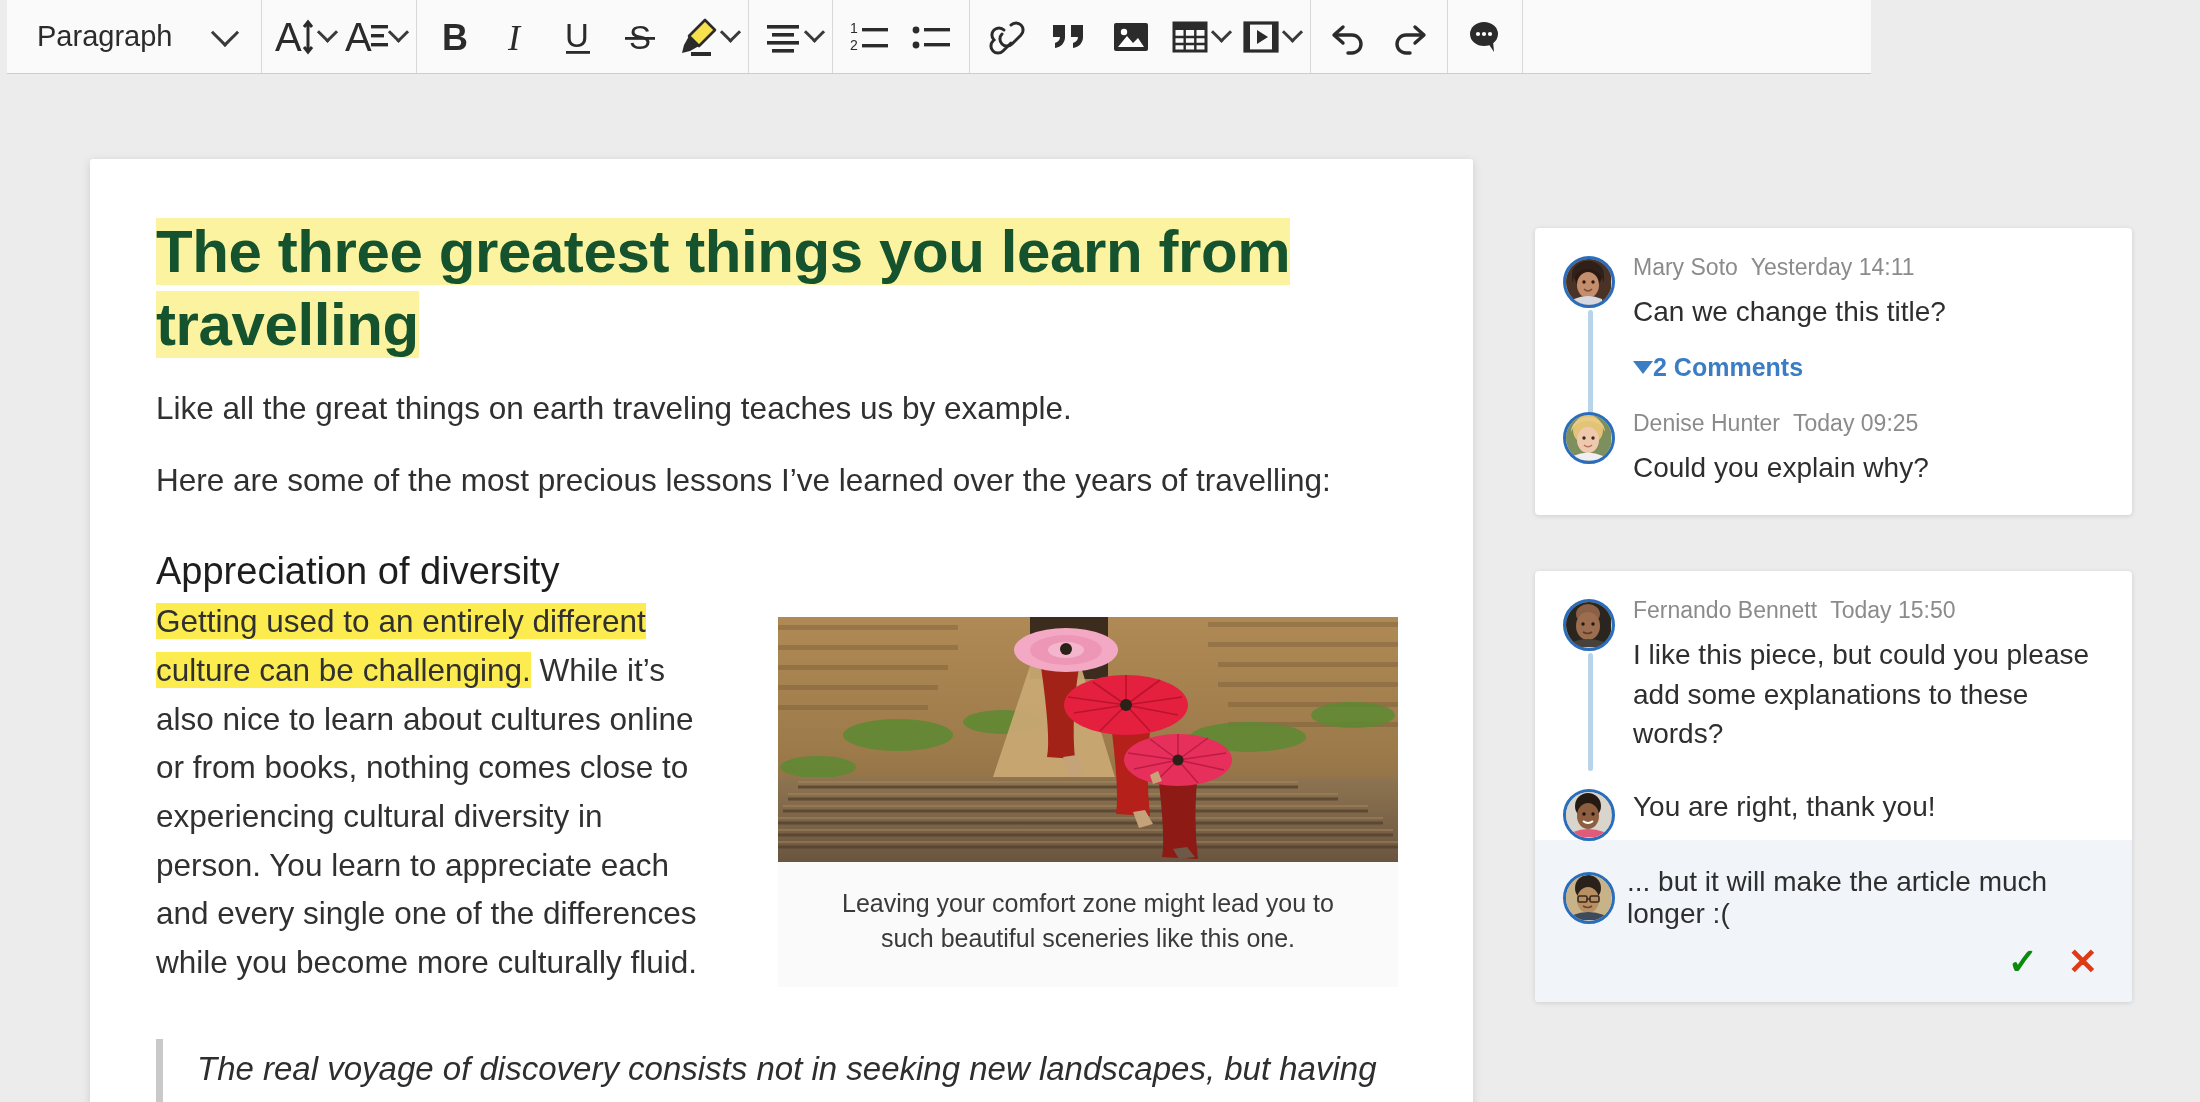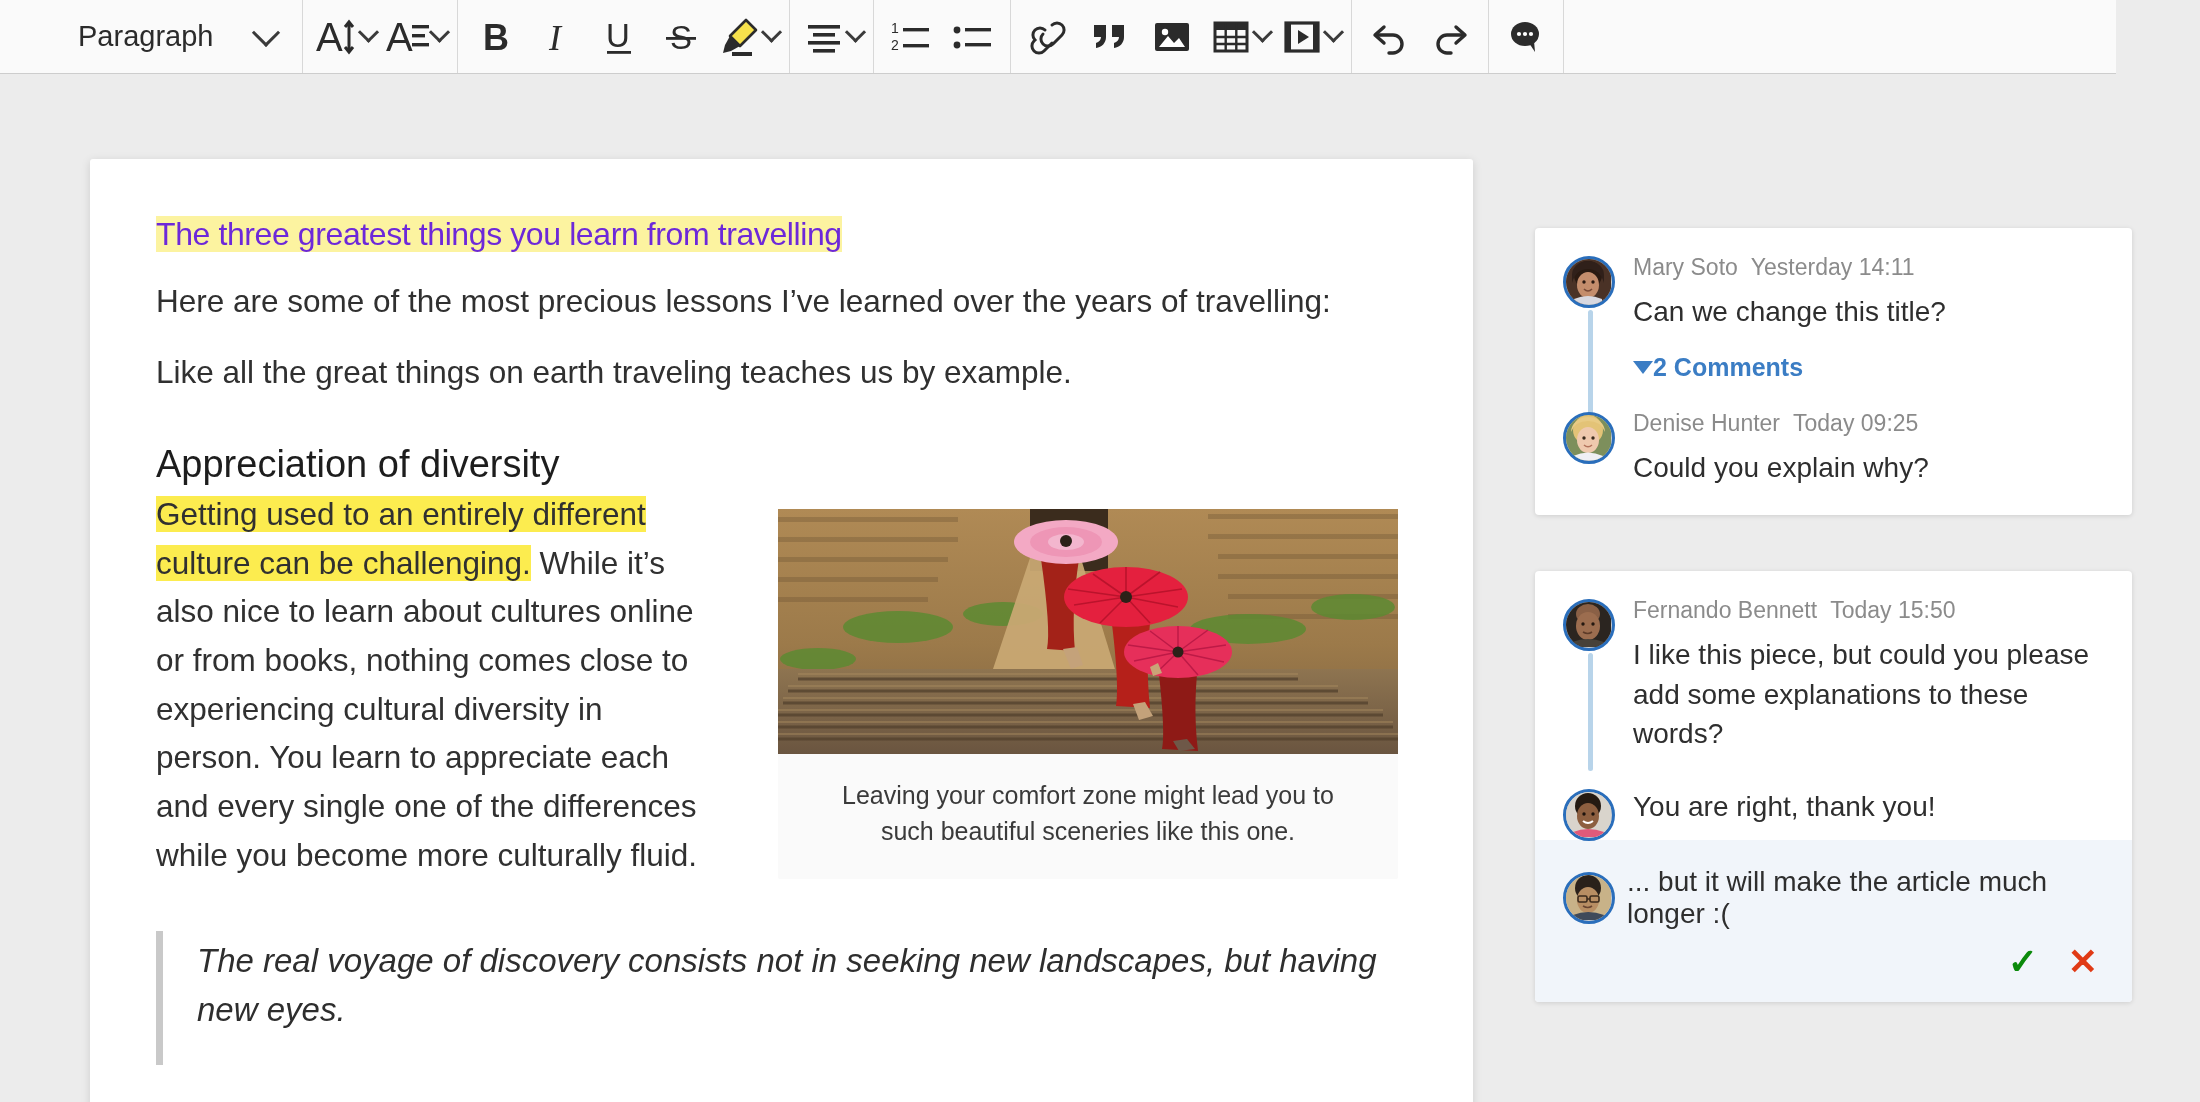--- a/index.html
+++ b/index.html
@@ -5,25 +5,25 @@
   * { box-sizing: border-box; margin:0; padding:0; }
   html, body {
     width: 2200px; height: 1102px;
     background: #ececec;
     font-family: "Liberation Sans", sans-serif;
     overflow: hidden;
   }
 
   
   .toolbar {
-    position: absolute; left:0; top:0;
-    width: 2116px; height: 74px;
+    position: absolute; left:7px; top:0;
+    width: 1864px; height: 74px;
     background: #fafafa;
     border-bottom: 1px solid #cdcdcd;
-    display: flex; align-items: stretch; padding-left: 48px;
+    display: flex; align-items: stretch;
   }
   .tb-group {
     display: flex; align-items: center;
     border-right: 1px solid #d8d8d8;
     padding: 0 6px;
     height: 100%;
   }
   .tb-group.first { padding: 0; }
   .tb-btn {
     height: 72px; min-width: 62px;
@@ -66,21 +66,21 @@
     position: absolute;
     left: 90px; top: 85px;
     width: 1383px; height: 1010px;
     background: #fff;
     border-radius: 3px;
     box-shadow: 0 2px 10px rgba(0,0,0,.13);
     padding: 56px 66px 0 66px;
   }
 
   .doc-title {
-    font-size: 32px; font-weight: 400; color: #6d28d9;
+    font-size: 60px; font-weight: 700; color: #14532d;
     letter-spacing: -0.4px;
     line-height: 1.22;
     margin: 0 0 6px 0;
   }
   .hl { background: #fcf3a0; }
   .hl-strong { background: #fcec4f; }
   .doc-p {
     font-size: 31.5px; color: #303030;
     line-height: 1.5;
     margin: 24px 0 0 0;
@@ -375,22 +375,22 @@
 </div>
 
 <div class="canvas">
 
   <div class="page">
 
     <h1 class="doc-title">
       <span class="hl">The three greatest things you learn from travelling</span>
     </h1>
 
+    <p class="doc-p">Like all the great things on earth traveling teaches us by example.</p>
     <p class="doc-p">Here are some of the most precious lessons I’ve learned over the years of travelling:</p>
-    <p class="doc-p">Like all the great things on earth traveling teaches us by example.</p>
 
     <div class="two-col">
 
       <div class="col-left">
         <h2 class="doc-h2">Appreciation of diversity</h2>
         <p class="body-text"><span class="hl-strong">Getting used to an entirely different culture can be challenging.</span><span> While it’s also nice to learn about cultures online or from books, nothing comes close to experiencing cultural diversity in person. You learn to appreciate each and every single one of the differences while you become more culturally fluid.</span></p>
       </div>
 
       <div class="col-right">
         <figure class="figure">

